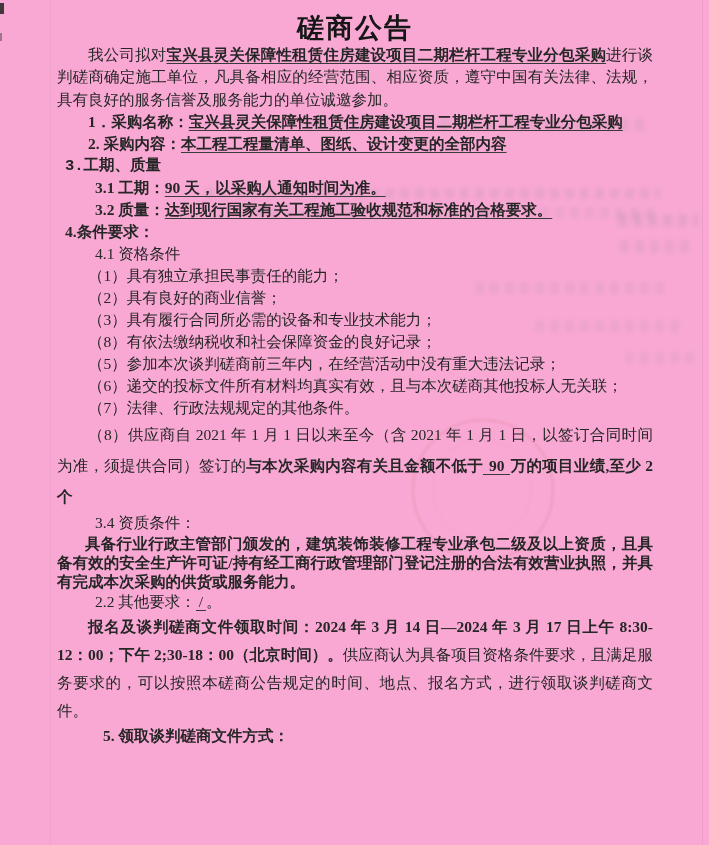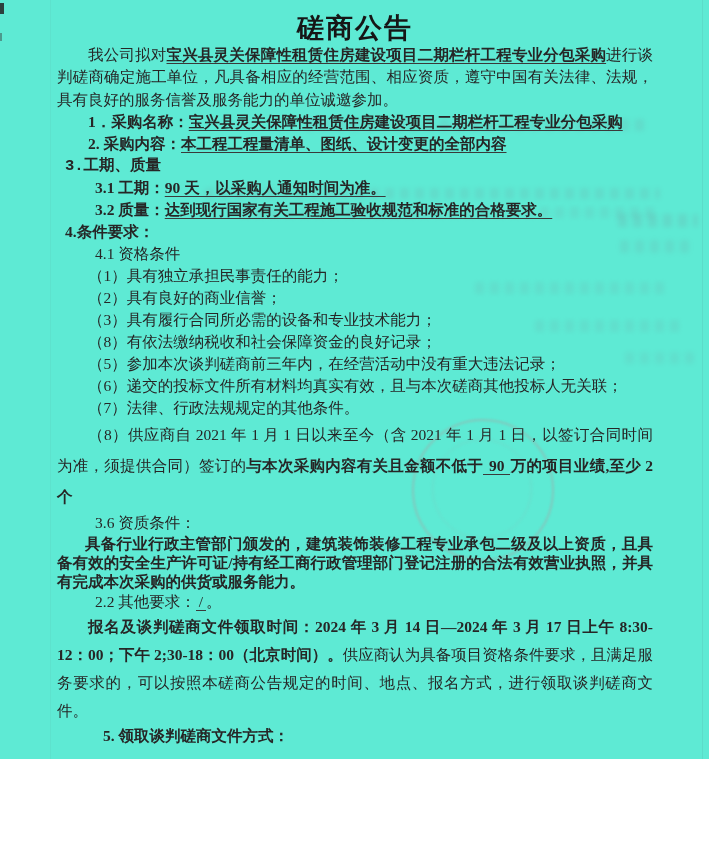--- a/index.html
+++ b/index.html
@@ -1,19 +1,19 @@
 <!DOCTYPE html>
 <html><head>
 <meta charset="utf-8">
 <style>
   html,body { margin:0; padding:0; }
   .page {
     position:relative;
-    width:709px; height:759px;
-    background:#5eead4;
+    width:709px; height:845px;
+    background:#f9a8d4;
     overflow:hidden;
     font-family:"Liberation Serif","DejaVu Serif",serif;
     color:#262626;
   }
   .doc {
     position:absolute; left:57px; top:0; width:596px;
     font-size:15.5px;
     text-align:justify;
   }
   .doc p { margin:0; }
@@ -120,21 +120,21 @@
     <p class="cond">（1）具有独立承担民事责任的能力；</p>
     <p class="cond">（2）具有良好的商业信誉；</p>
     <p class="cond">（3）具有履行合同所必需的设备和专业技术能力；</p>
     <p class="cond">（8）有依法缴纳税收和社会保障资金的良好记录；</p>
     <p class="cond cond5">（5）参加本次谈判磋商前三年内，在经营活动中没有重大违法记录；</p>
     <p class="cond">（6）递交的投标文件所有材料均真实有效，且与本次磋商其他投标人无关联；</p>
     <p class="cond">（7）法律、行政法规规定的其他条件。</p>
 
     <p class="cond8"><span>（8）供应商自 2021 年 1 月 1 日以来至今（含 2021 年 1 月 1 日，以签订合同时间为准，须提供合同）签订的</span><span class="b">与本次采购内容有关且金额不低于</span><span class="amount">90</span><span class="b">万的项目业绩,至少 2 个</span></p>
 
-    <p class="i42">3.6 资质条件：</p>
+    <p class="i42">3.4 资质条件：</p>
 
     <p class="b42">具备行业行政主管部门颁发的，建筑装饰装修工程专业承包二级及以上资质，且具备有效的安全生产许可证/持有经工商行政管理部门登记注册的合法有效营业执照，并具有完成本次采购的供货或服务能力。</p>
 
     <p class="i43"><span>2.2 其他要求：</span><span class="slash">/</span><span>。</span></p>
 
     <p class="reg"><span class="b">报名及谈判磋商文件领取时间：2024 年 3 月 14 日—2024 年 3 月 17 日上午 8:30-12：00；下午 2;30-18：00（北京时间）。</span><span>供应商认为具备项目资格条件要求，且满足服务要求的，可以按照本磋商公告规定的时间、地点、报名方式，进行领取谈判磋商文件。</span></p>
 
     <p class="h5">5.  领取谈判磋商文件方式：</p>
 
   </div>

